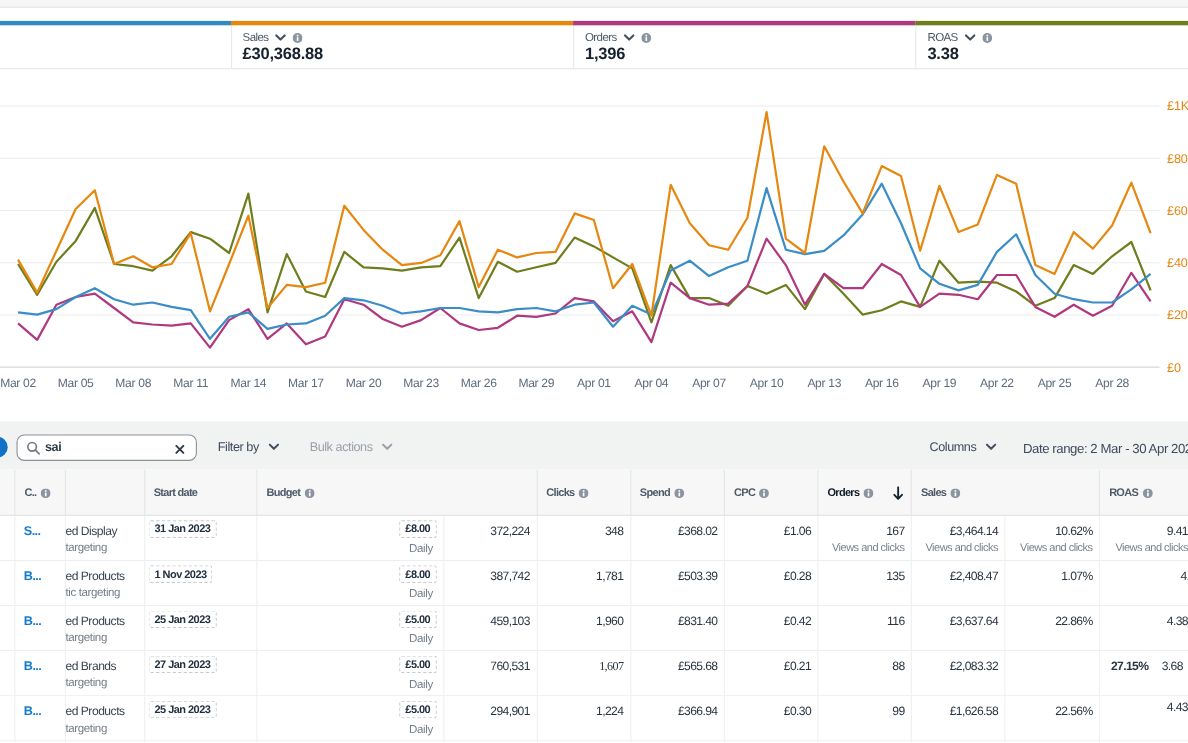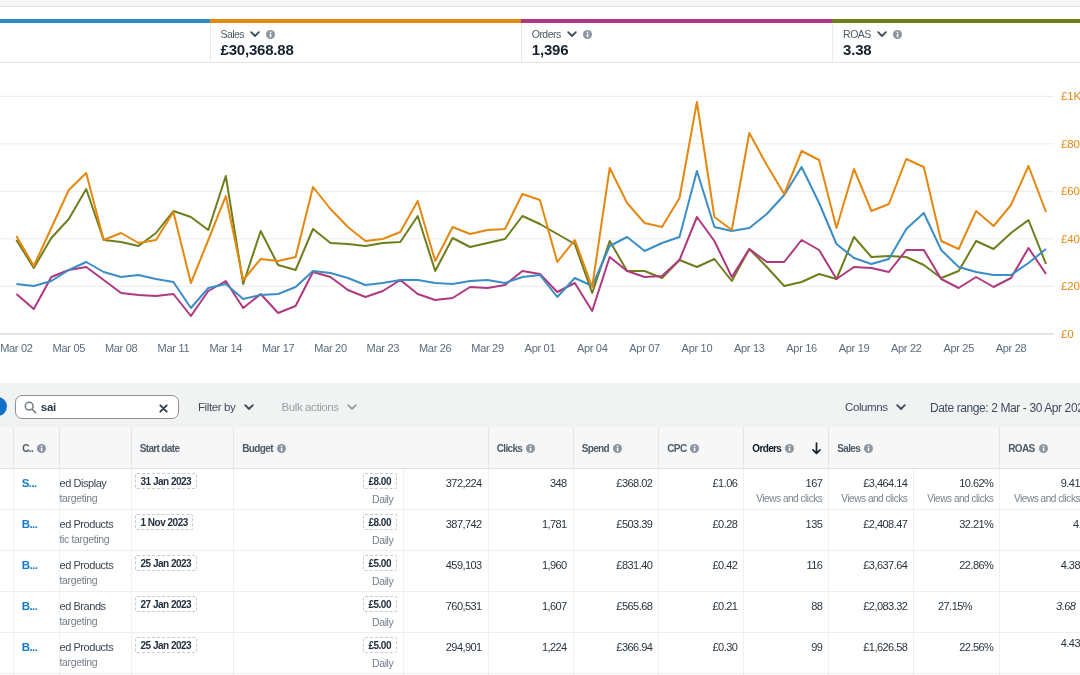--- a/index.html
+++ b/index.html
@@ -226,21 +226,21 @@
       <div class="cell sub" style="left:59.5px;top:23px;">tic targeting</div>
       <div class="cell" style="left:135px;top:4px;"><span class="dbox">1 Nov 2023</span></div>
       <div class="cell rt" style="right:683.5px;top:4px;"><span class="dbox">£8.00</span></div>
       <div class="cell sub rt" style="right:686.5px;top:24px;">Daily</div>
       <div class="cell rt" style="left:402.7px;width:79.0px;top:8px;">387,742</div>
       <div class="cell rt" style="left:487.7px;width:79.0px;top:8px;">1,781</div>
       <div class="cell rt" style="left:572.7px;width:79.6px;top:8px;">£503.39</div>
       <div class="cell rt" style="left:658.3px;width:79.0px;top:8px;">£0.28</div>
       <div class="cell rt" style="left:743.3px;width:79.0px;top:8px;">135</div>
       <div class="cell rt" style="left:828.3px;width:79.0px;top:8px;">£2,408.47</div>
-      <div class="cell rt" style="left:913.3px;width:80.0px;top:8px;">32.21%</div>
+      <div class="cell rt" style="left:913.3px;width:80.0px;top:8px;">1.07%</div>
       <div class="cell rt" style="left:999.3px;width:93px;top:8px;">4.78</div>
     </div>
 <div class="row" style="top:551px;">
       <div class="vb" style="left:13.3px;"></div>
       <div class="vb" style="left:59px;"></div>
       <div class="vb" style="left:130.7px;"></div>
       <div class="vb" style="left:233.3px;"></div>
       <div class="vb" style="left:402.7px;"></div>
       <div class="vb" style="left:487.7px;"></div>
       <div class="vb" style="left:572.7px;"></div>
@@ -277,27 +277,27 @@
       <div class="vb" style="left:828.3px;"></div>
       <div class="vb" style="left:913.3px;"></div>
       <div class="vb" style="left:999.3px;"></div>
       <div class="cell link" style="left:21.7px;top:8px;">B...</div>
       <div class="cell cname" style="left:59.5px;top:8px;">ed Brands</div>
       <div class="cell sub" style="left:59.5px;top:23px;">targeting</div>
       <div class="cell" style="left:135px;top:4px;"><span class="dbox">27 Jan 2023</span></div>
       <div class="cell rt" style="right:683.5px;top:4px;"><span class="dbox">£5.00</span></div>
       <div class="cell sub rt" style="right:686.5px;top:24px;">Daily</div>
       <div class="cell rt" style="left:402.7px;width:79.0px;top:8px;">760,531</div>
-      <div class="cell rt" style="left:487.7px;width:79.0px;top:8px;">1,607</div>
+      <div class="cell rt" style="left:487.7px;width:79.0px;top:8px;font-family:Liberation Serif, serif;">1,607</div>
       <div class="cell rt" style="left:572.7px;width:79.6px;top:8px;">£565.68</div>
       <div class="cell rt" style="left:658.3px;width:79.0px;top:8px;">£0.21</div>
       <div class="cell rt" style="left:743.3px;width:79.0px;top:8px;">88</div>
       <div class="cell rt" style="left:828.3px;width:79.0px;top:8px;">£2,083.32</div>
-      <div class="cell rt" style="left:892px;width:80.0px;top:8px;">27.15%</div>
-      <div class="cell rt" style="left:999.3px;width:76px;top:8px;font-style:italic;">3.68</div>
+      <div class="cell rt" style="left:964px;width:80.0px;top:8px;font-weight:bold;">27.15%</div>
+      <div class="cell rt" style="left:999.3px;width:76px;top:8px;">3.68</div>
     </div>
 <div class="row" style="top:633px;">
       <div class="vb" style="left:13.3px;"></div>
       <div class="vb" style="left:59px;"></div>
       <div class="vb" style="left:130.7px;"></div>
       <div class="vb" style="left:233.3px;"></div>
       <div class="vb" style="left:402.7px;"></div>
       <div class="vb" style="left:487.7px;"></div>
       <div class="vb" style="left:572.7px;"></div>
       <div class="vb" style="left:658.3px;"></div>

